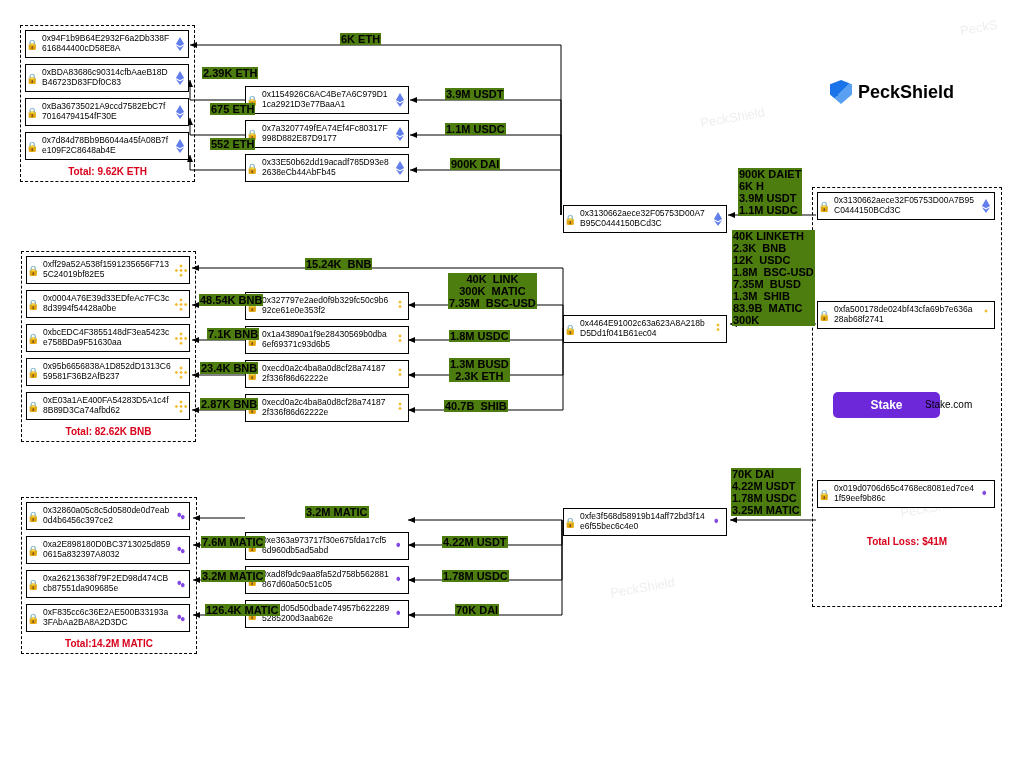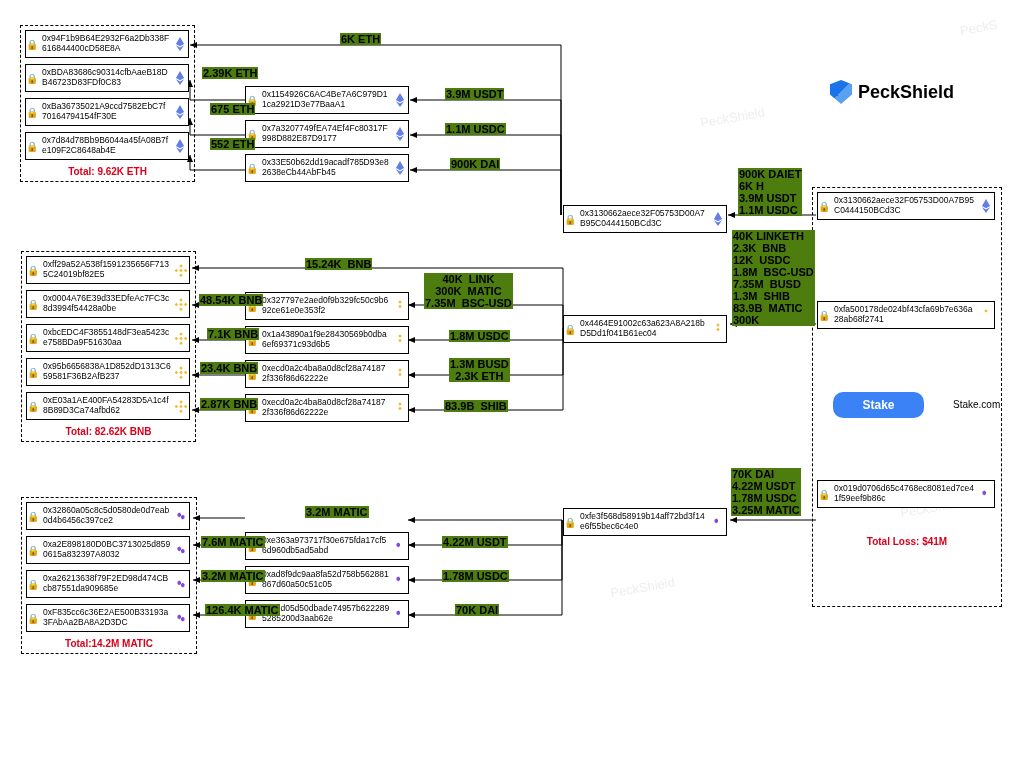--- a/index.html
+++ b/index.html
@@ -77,24 +77,24 @@
     color: #000;
   }
   .ps-shield {
     width: 22px; height: 24px;
     background: linear-gradient(135deg,#1a73e8 50%, #5aa0f2 50%);
     clip-path: polygon(50% 0, 100% 18%, 100% 60%, 50% 100%, 0 60%, 0 18%);
     margin-right: 6px;
   }
   .stake {
     position:absolute;
-    width:91px;height:26px;
-    background:#3b82f6;color:#fff;
+    width:107px;height:26px;
+    background:#6d28d9;color:#fff;
     display:flex;align-items:center;justify-content:center;
-    font-weight:bold;font-size:12px;border-radius:10px;
+    font-weight:bold;font-size:12px;border-radius:5px;
   }
   .stake-label {
     position:absolute;font-size:10px;
   }
   .wm {
     position:absolute;color:#eee;font-size:13px;
     transform: rotate(-10deg);
   }
 </style>
 </head>
@@ -340,27 +340,27 @@
         <path d="M12 2l3 3-3 3-3-3zM12 10l3 3-3 3-3-3z"></path>
       </svg>
     </span>
   </div>
 
 <div class="edge-label" style="top:258px;left:305px">15.24K  BNB</div>
 <div class="edge-label" style="top:294px;left:199px">48.54K BNB</div>
 <div class="edge-label" style="top:328px;left:207px">7.1K BNB</div>
 <div class="edge-label" style="top:362px;left:200px">23.4K BNB</div>
 <div class="edge-label" style="top:398px;left:200px">2.87K BNB</div>
-<div class="edge-label" style="top:273px;left:424px">40K  LINK
+<div class="edge-label" style="top:273px;left:448px">40K  LINK
 300K  MATIC
 7.35M  BSC-USD</div>
 <div class="edge-label" style="top:330px;left:449px">1.8M USDC</div>
 <div class="edge-label" style="top:358px;left:449px">1.3M BUSD
 2.3K ETH</div>
-<div class="edge-label" style="top:400px;left:444px">83.9B  SHIB</div>
+<div class="edge-label" style="top:400px;left:444px">40.7B  SHIB</div>
 
 <div class="group" style="top:497px; left:21px; width:176px;">
   <div class="addr-box">
       <span class="lock">🔒</span>
       <span class="txt">0x32860a05c8c5d0580de0d7eab0d4b6456c397ce2</span>
       <span class="coin poly">
         <svg width="14" height="14" viewBox="0 0 24 24">
           <path d="M6 8l3-2 3 2v4l-3 2-3-2zM12 12l3-2 3 2v4l-3 2-3-2z"></path>
         </svg>
       </span>
@@ -489,13 +489,13 @@
 83.9B  MATIC
 300K</div>
 <div class="edge-label" style="top:468px;left:731px;text-align:left">70K DAI
 4.22M USDT
 1.78M USDC
 3.25M MATIC</div>
 
 <div class="stake" style="top:392px; left:833px;">
     <span>Stake</span>
   </div>
-<div class="stake-label" style="top:399px; left:953px;">Stake.com</div>
+<div class="stake-label" style="top:399px; left:925px;">Stake.com</div>
 
 </body></html>

